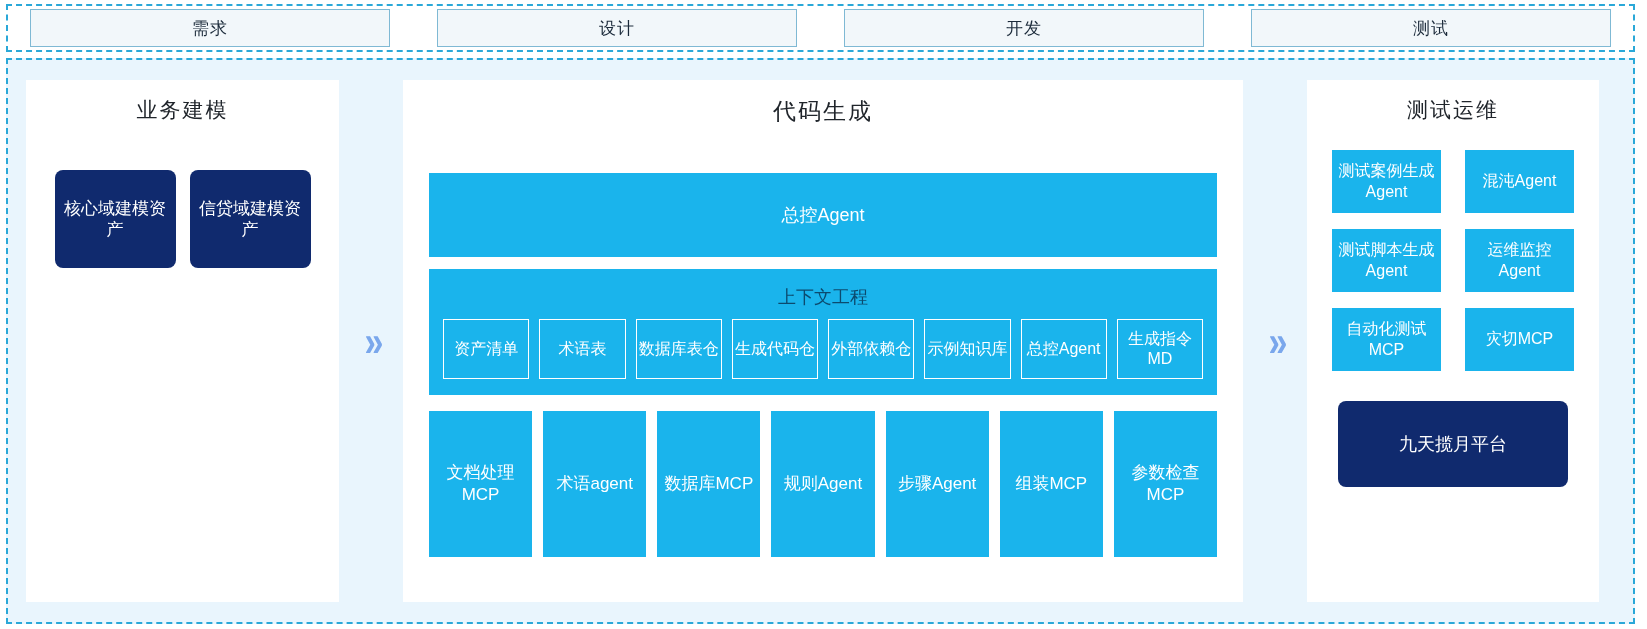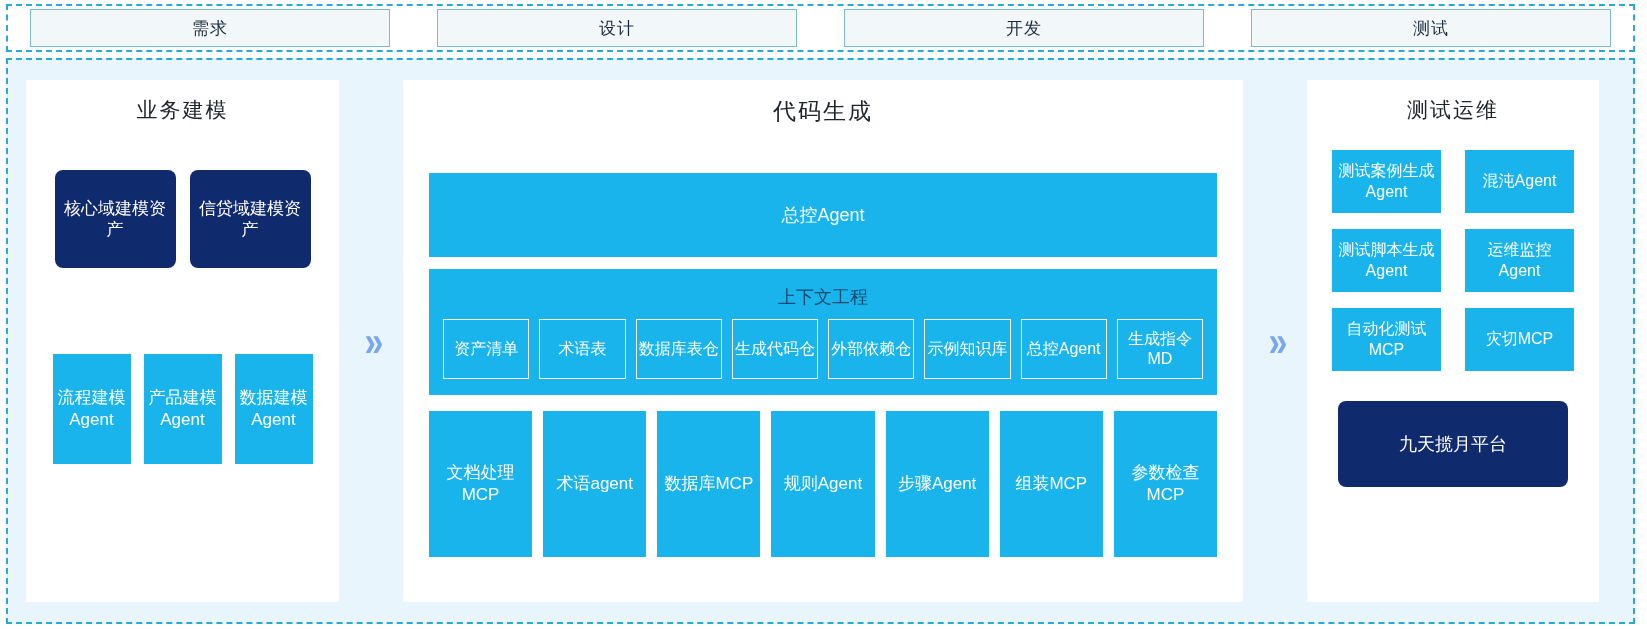--- a/index.html
+++ b/index.html
@@ -251,25 +251,20 @@
   <div class="main-region">
 
     <div class="panel panel-left">
       <div class="panel-title">业务建模</div>
 
       <div class="left-assets">
         <div class="navy">核心域建模资产</div>
         <div class="navy">信贷域建模资产</div>
       </div>
 
-      <div class="left-agents">
-        <div class="cyan">流程建模Agent</div>
-        <div class="cyan">产品建模Agent</div>
-        <div class="cyan">数据建模Agent</div>
-      </div>
     </div>
 
     <div class="chevron-gap">
       <span class="chev">»</span>
     </div>
 
     <div class="panel panel-mid">
       <div class="panel-title big">代码生成</div>
 
       <div class="mid-inner">

